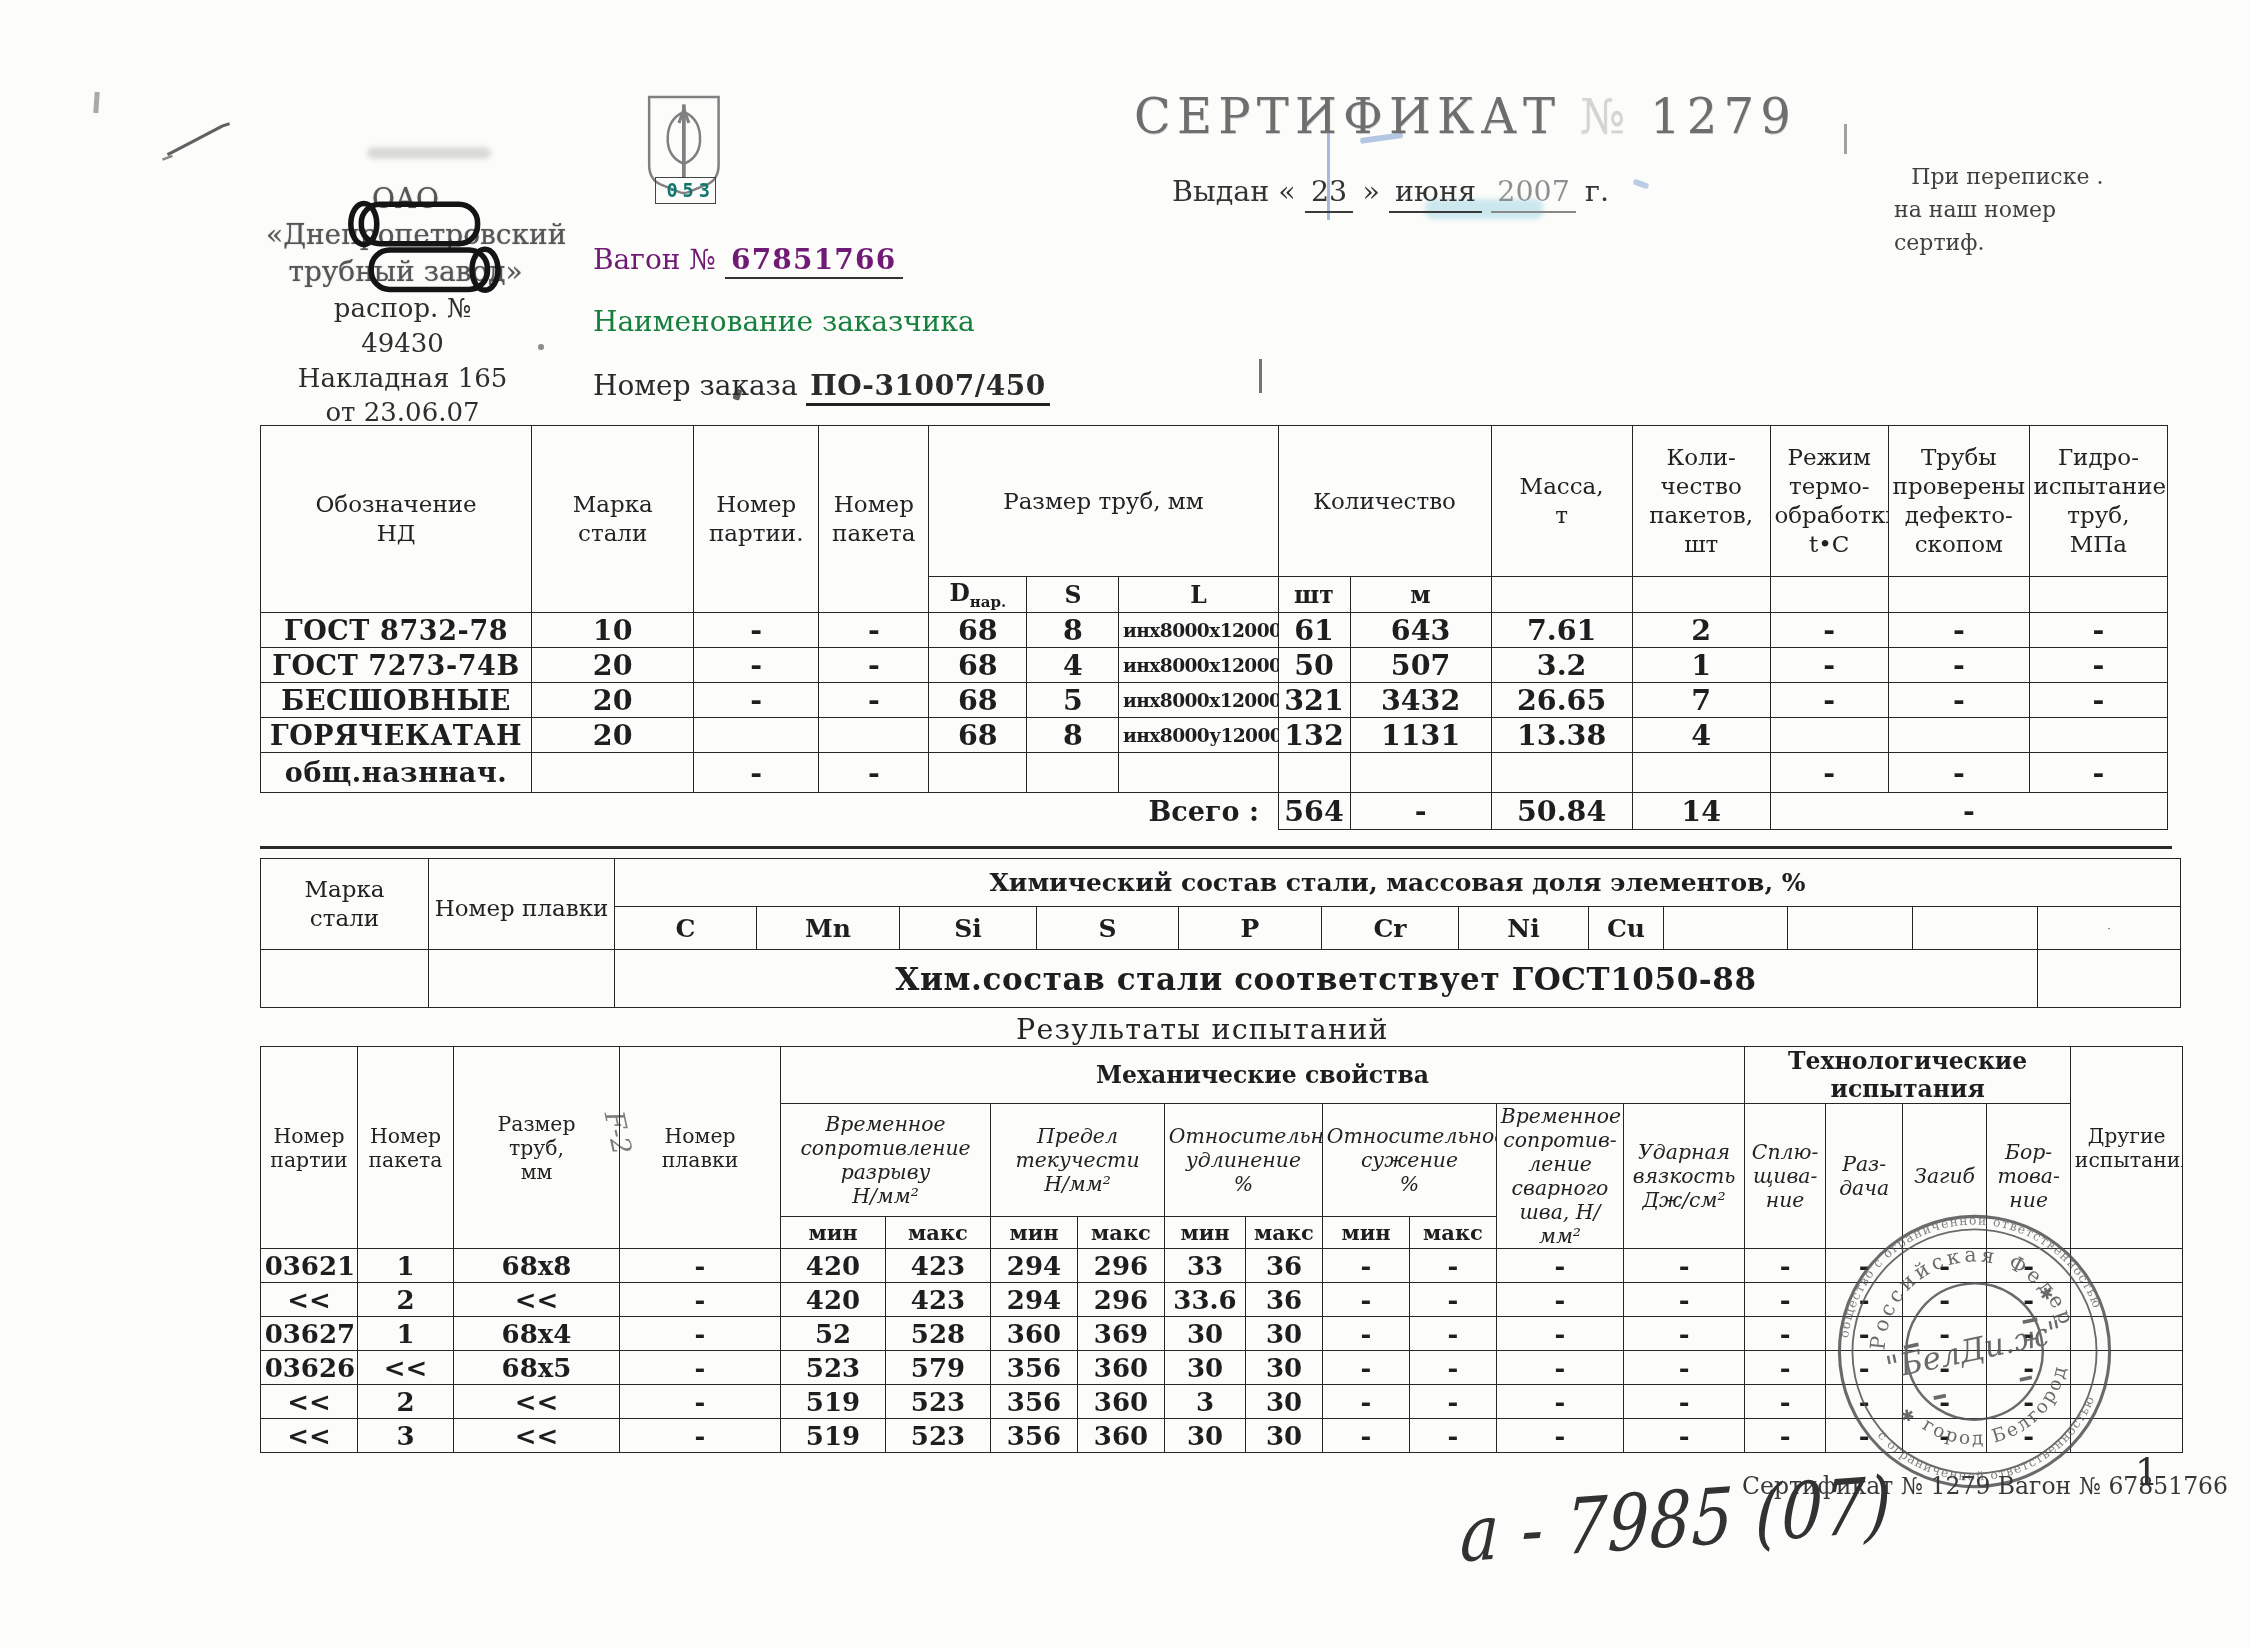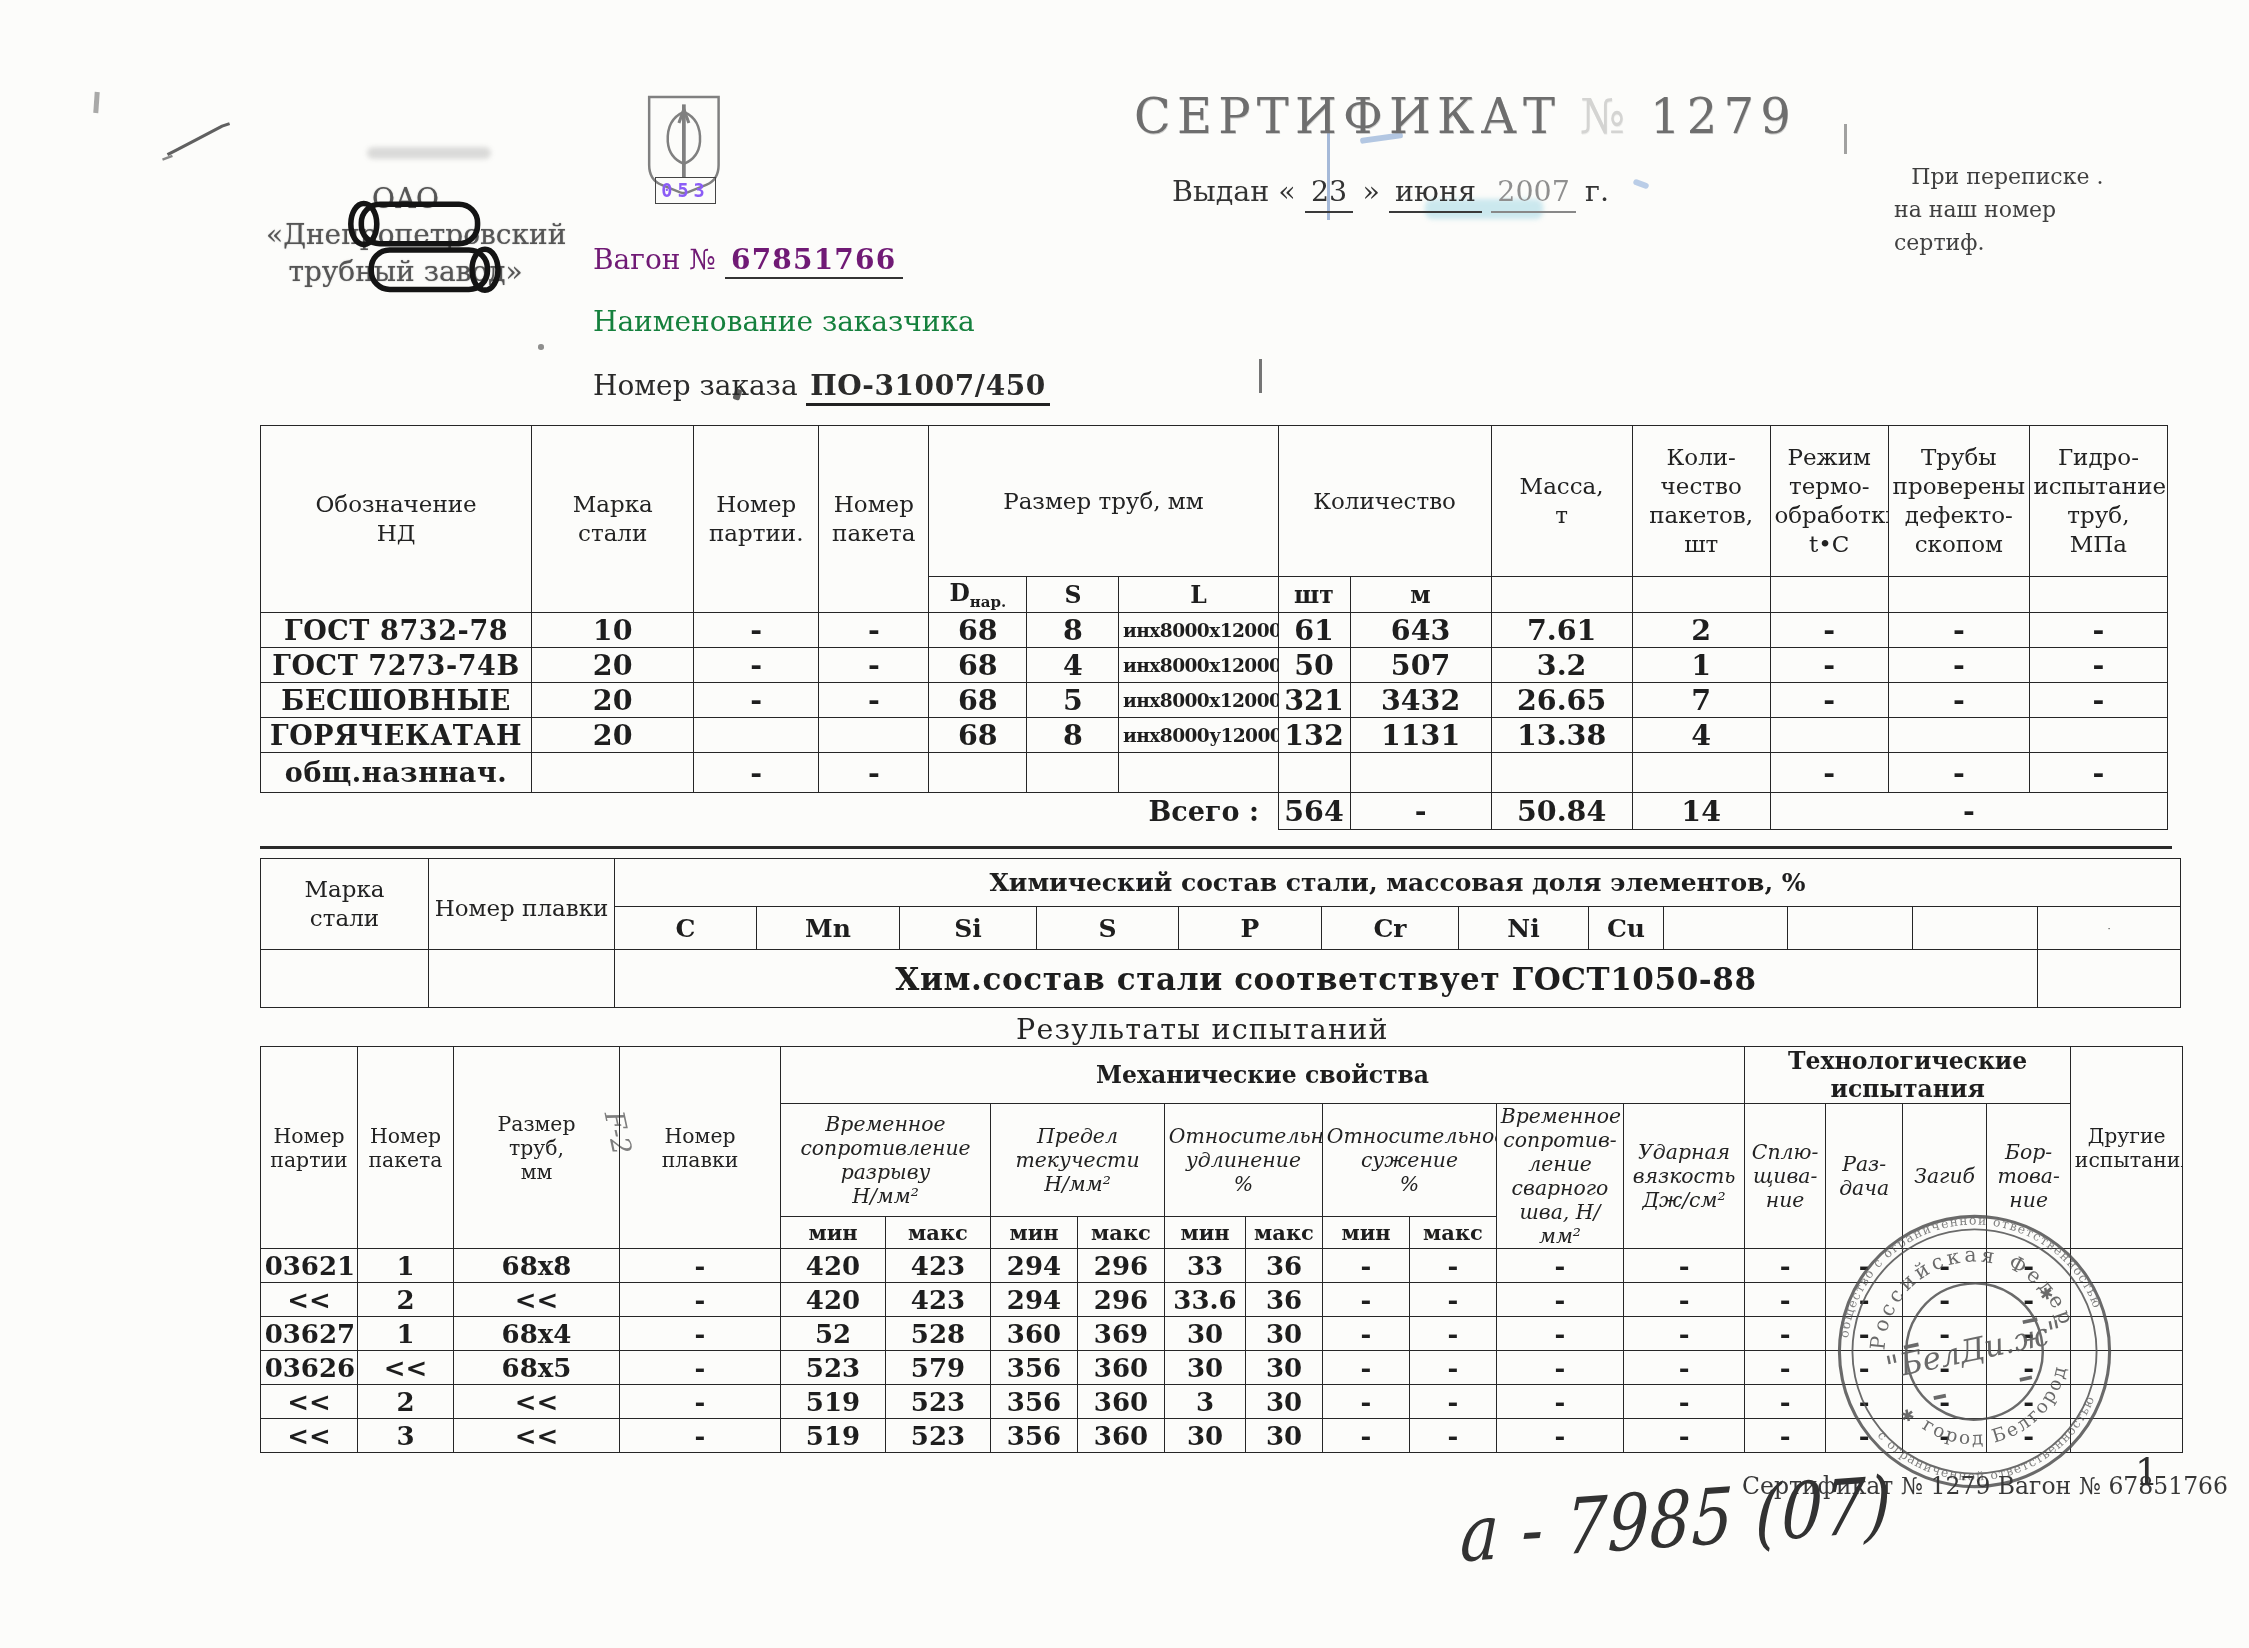--- a/index.html
+++ b/index.html
@@ -57,21 +57,21 @@
   .doc-title{position:absolute;left:1134px;top:88px;font-size:48px;letter-spacing:6.2px;color:#6e6e6e;
     text-shadow:0.6px 0.6px 0 rgba(130,130,130,.4);}
   .doc-title .no{opacity:.28;margin:0 18.6px;}
   .issued{position:absolute;left:1172px;top:175px;font-size:28.5px;color:#333;}
   .issued .u{border-bottom:2.5px solid #3a3a3a;padding:0 6.2px 2.5px;}
   .issued .year{color:#8f8f8f;border-bottom-color:#888;}
   .note{position:absolute;left:1894px;top:160px;width:235px;font-size:22px;line-height:1.5;color:#3f3f3f;}
   .note .l1{padding-left:17.3px;display:block;}
   .code-box{position:absolute;left:655px;top:177px;width:59px;height:25px;border:1.9px solid #444;
     font-family:"DejaVu Sans Mono",monospace;font-size:18.6px;font-weight:700;letter-spacing:5px;
-    color:#8b5cf6;text-align:center;line-height:25px;}
+    color:#0f766e;text-align:right;line-height:25px;}
   
   .footer-line{position:absolute;left:1742px;top:1472px;font-size:23.5px;color:#383838;}
   .page-num{position:absolute;left:2135px;top:1451px;font-size:37px;color:#2e2e2e;}
   .handwriting{position:absolute;left:1462px;top:1490px;font-size:77px;font-style:italic;color:#323232;
     transform:rotate(-4deg) skewX(-6deg) scaleX(.84);transform-origin:left top;letter-spacing:1.2px;white-space:nowrap;}
   
   .scratch{position:absolute;left:160px;top:116px;}
   .streak1{position:absolute;left:94px;top:92px;width:5px;height:21px;background:#555;opacity:.5;transform:rotate(4deg);}
   .fold-blue{position:absolute;left:1327px;top:130px;width:2.5px;height:90px;background:rgba(60,105,175,.45);}
   .blue-dash{position:absolute;left:1360px;top:135px;width:43px;height:5.6px;background:rgba(70,120,190,.4);transform:rotate(-8deg);border-radius:2.5px;}
@@ -126,20 +126,25 @@
     <g stroke="#6b6b6b" stroke-width="4" fill="none" opacity="0.85">
       <path d="M18,6 h112 v110 q0,24 -20,32 l-30,12 q-6,2 -12,0 l-30,-12 q-20,-8 -20,-32 z"></path>
       <path d="M74,18 v118" stroke-width="6"></path>
       <path d="M74,30 q-28,12 -26,48 q2,26 26,36"></path>
       <path d="M74,30 q28,12 26,48 q-2,26 -26,36"></path>
       <path d="M66,48 l8,-22 l8,22" stroke-width="5"></path>
     </g>
   </svg>
   <div class="code-box">053</div>
 
+  <div class="ref-block">
+    <div>распор. № 49430</div>
+    <div>Накладная  165</div>
+    <div>от 23.06.07</div>
+  </div>
 
   <div class="wagon-line">
     <span>Вагон № </span>
     <span class="wagon-num">67851766</span>
   </div>
   <div class="customer">Наименование заказчика</div>
   <div class="order-line">
     <span>Номер заказа </span>
     <span class="order-num">ПО-31007/450</span>
   </div>

